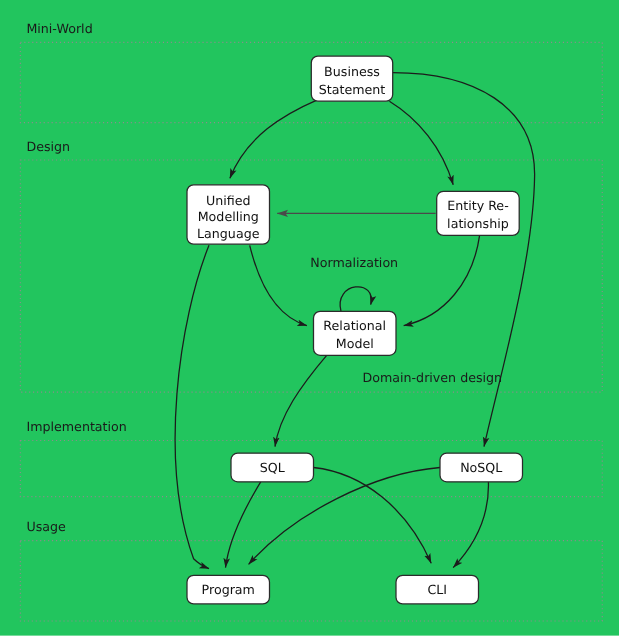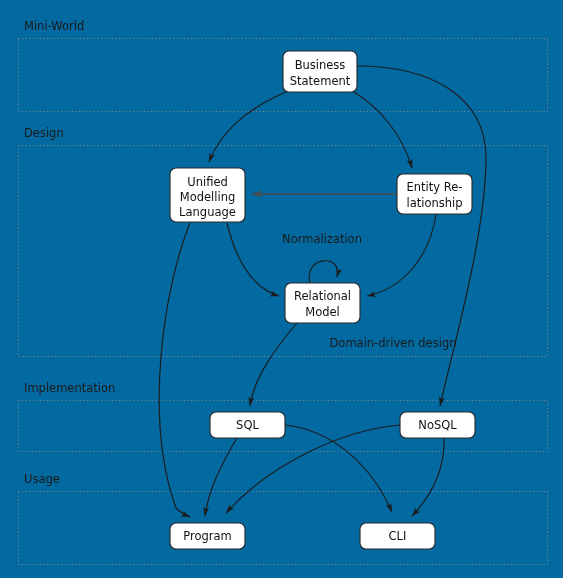--- a/index.html
+++ b/index.html
@@ -7,21 +7,21 @@
     padding: 0;
     background: #ffffff;
   }
   body {
     font-family: "DejaVu Sans", sans-serif;
   }
   #diagram-root {
     position: relative;
     width: 563px;
     height: 578px;
-    background: #0369a1;
+    background: #22c55e;
     overflow: hidden;
   }
   svg.layer {
     position: absolute;
     left: 0;
     top: 0;
     width: 563px;
     height: 578px;
   }
   .group-frame {

